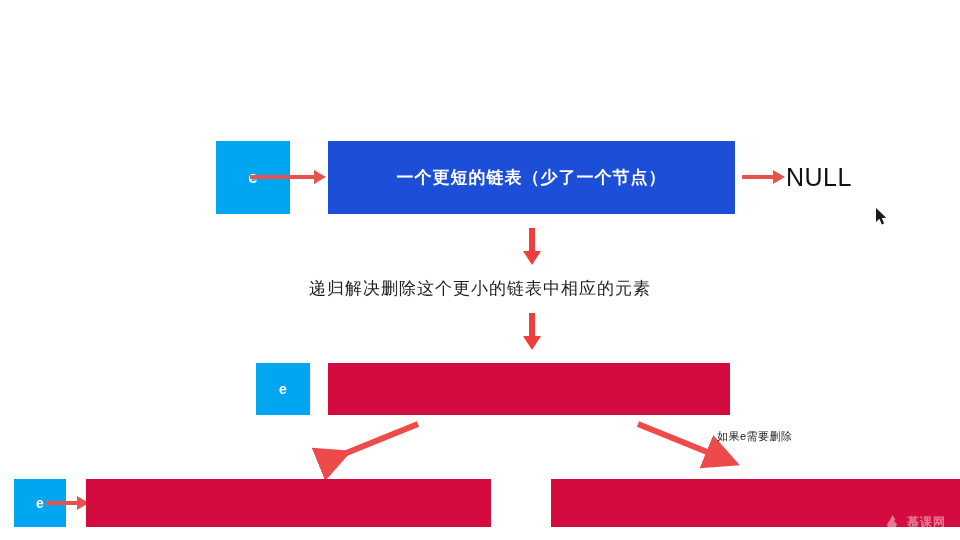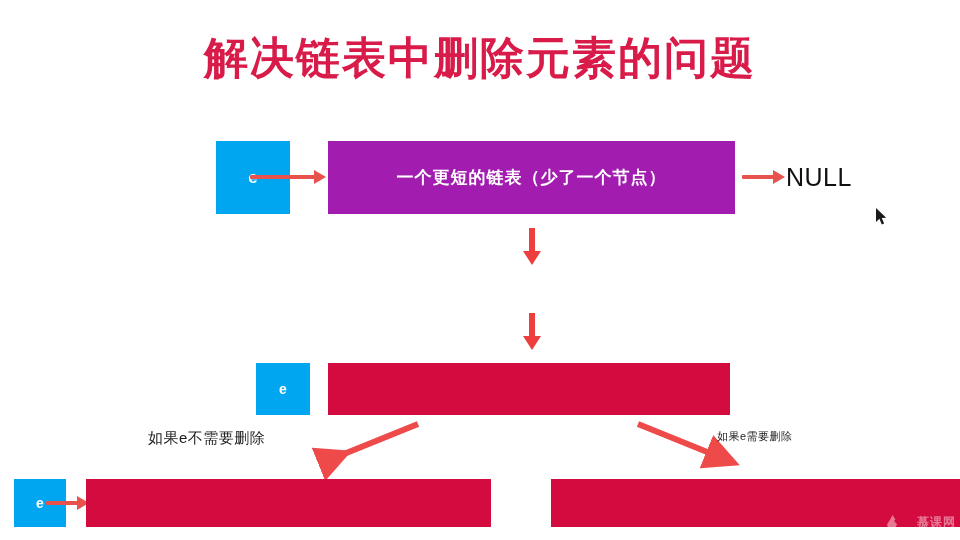--- a/index.html
+++ b/index.html
@@ -53,21 +53,21 @@
     white-space: nowrap;
   }
 
   
   #node-e-1 {
     left: 216px; top: 141px; width: 74px; height: 73px;
     font-size: 17px;
   }
   #list-bar-1 {
     left: 328px; top: 141px; width: 407px; height: 73px;
-    background: #a21caf;
+    background: #1d4ed8;
     display: flex; align-items: center; justify-content: center;
   }
   #list-bar-1-label {
     color: #ffffff;
     font-size: 17px;
     font-weight: 700;
     letter-spacing: 1px;
     white-space: nowrap;
   }
   #null-label {
@@ -187,21 +187,21 @@
   #list-bar-4 {
     left: 551px; top: 479px; width: 409px; height: 48px;
   }
 
   
   #watermark {
     position: absolute;
     left: 886px; top: 514px;
     display: flex;
     align-items: center;
-    gap: 18px;
+    gap: 8px;
     opacity: .45;
   }
   #watermark .wm-logo {
     width: 13px; height: 15px;
     background: #ffffff;
     -webkit-clip-path: polygon(50% 0%, 72% 30%, 62% 40%, 85% 62%, 62% 100%, 20% 100%, 8% 62%, 32% 30%);
     clip-path: polygon(50% 0%, 72% 30%, 62% 40%, 85% 62%, 62% 100%, 20% 100%, 8% 62%, 32% 30%);
   }
   #watermark .wm-text {
     color: #ffffff;
@@ -216,21 +216,20 @@
     position: absolute;
     left: 876px; top: 208px;
     width: 12px; height: 18px;
   }
 </style>
 </head>
 <body>
 
 <div id="canvas">
 
-  <div id="slide-title">解决链表中删除元素的问题</div>
 
   <div class="blue-box" id="node-e-1">
     <span>e</span>
   </div>
 
   <div class="h-arrow" id="arrow-e-to-list-1">
     <div class="shaft"></div>
     <div class="head"></div>
   </div>
 
@@ -243,20 +242,21 @@
     <div class="head"></div>
   </div>
 
   <div class="plain-text" id="null-label">NULL</div>
 
   <div class="v-arrow" id="arrow-down-1">
     <div class="shaft"></div>
     <div class="head"></div>
   </div>
 
+  <div class="plain-text" id="recursion-caption">递归解决删除这个更小的链表中相应的元素</div>
 
   <div class="v-arrow" id="arrow-down-2">
     <div class="shaft"></div>
     <div class="head"></div>
   </div>
 
   <div class="blue-box" id="node-e-2">
     <span>e</span>
   </div>
 
@@ -273,21 +273,20 @@
 
   <svg class="diag-arrow" style="left:630px; top:418px;" width="110" height="48">
     <defs>
       <marker id="mk-right" markerWidth="6" markerHeight="6" refX="2.8" refY="3" orient="auto">
         <path d="M0,0 L0,6 L6,3 z" fill="#ee4a4a"></path>
       </marker>
     </defs>
     <line x1="8" y1="6" x2="92" y2="40" stroke="#ee4a4a" stroke-width="6" marker-end="url(#mk-right)"></line>
   </svg>
 
-  <div class="plain-text" id="label-keep">如果e不需要删除</div>
 
   <div class="plain-text" id="label-delete">如果e需要删除</div>
 
   <div class="blue-box" id="node-e-3">
     <span>e</span>
   </div>
 
   <div class="h-arrow" id="arrow-e-to-bar-bottom">
     <div class="shaft"></div>
     <div class="head"></div>

